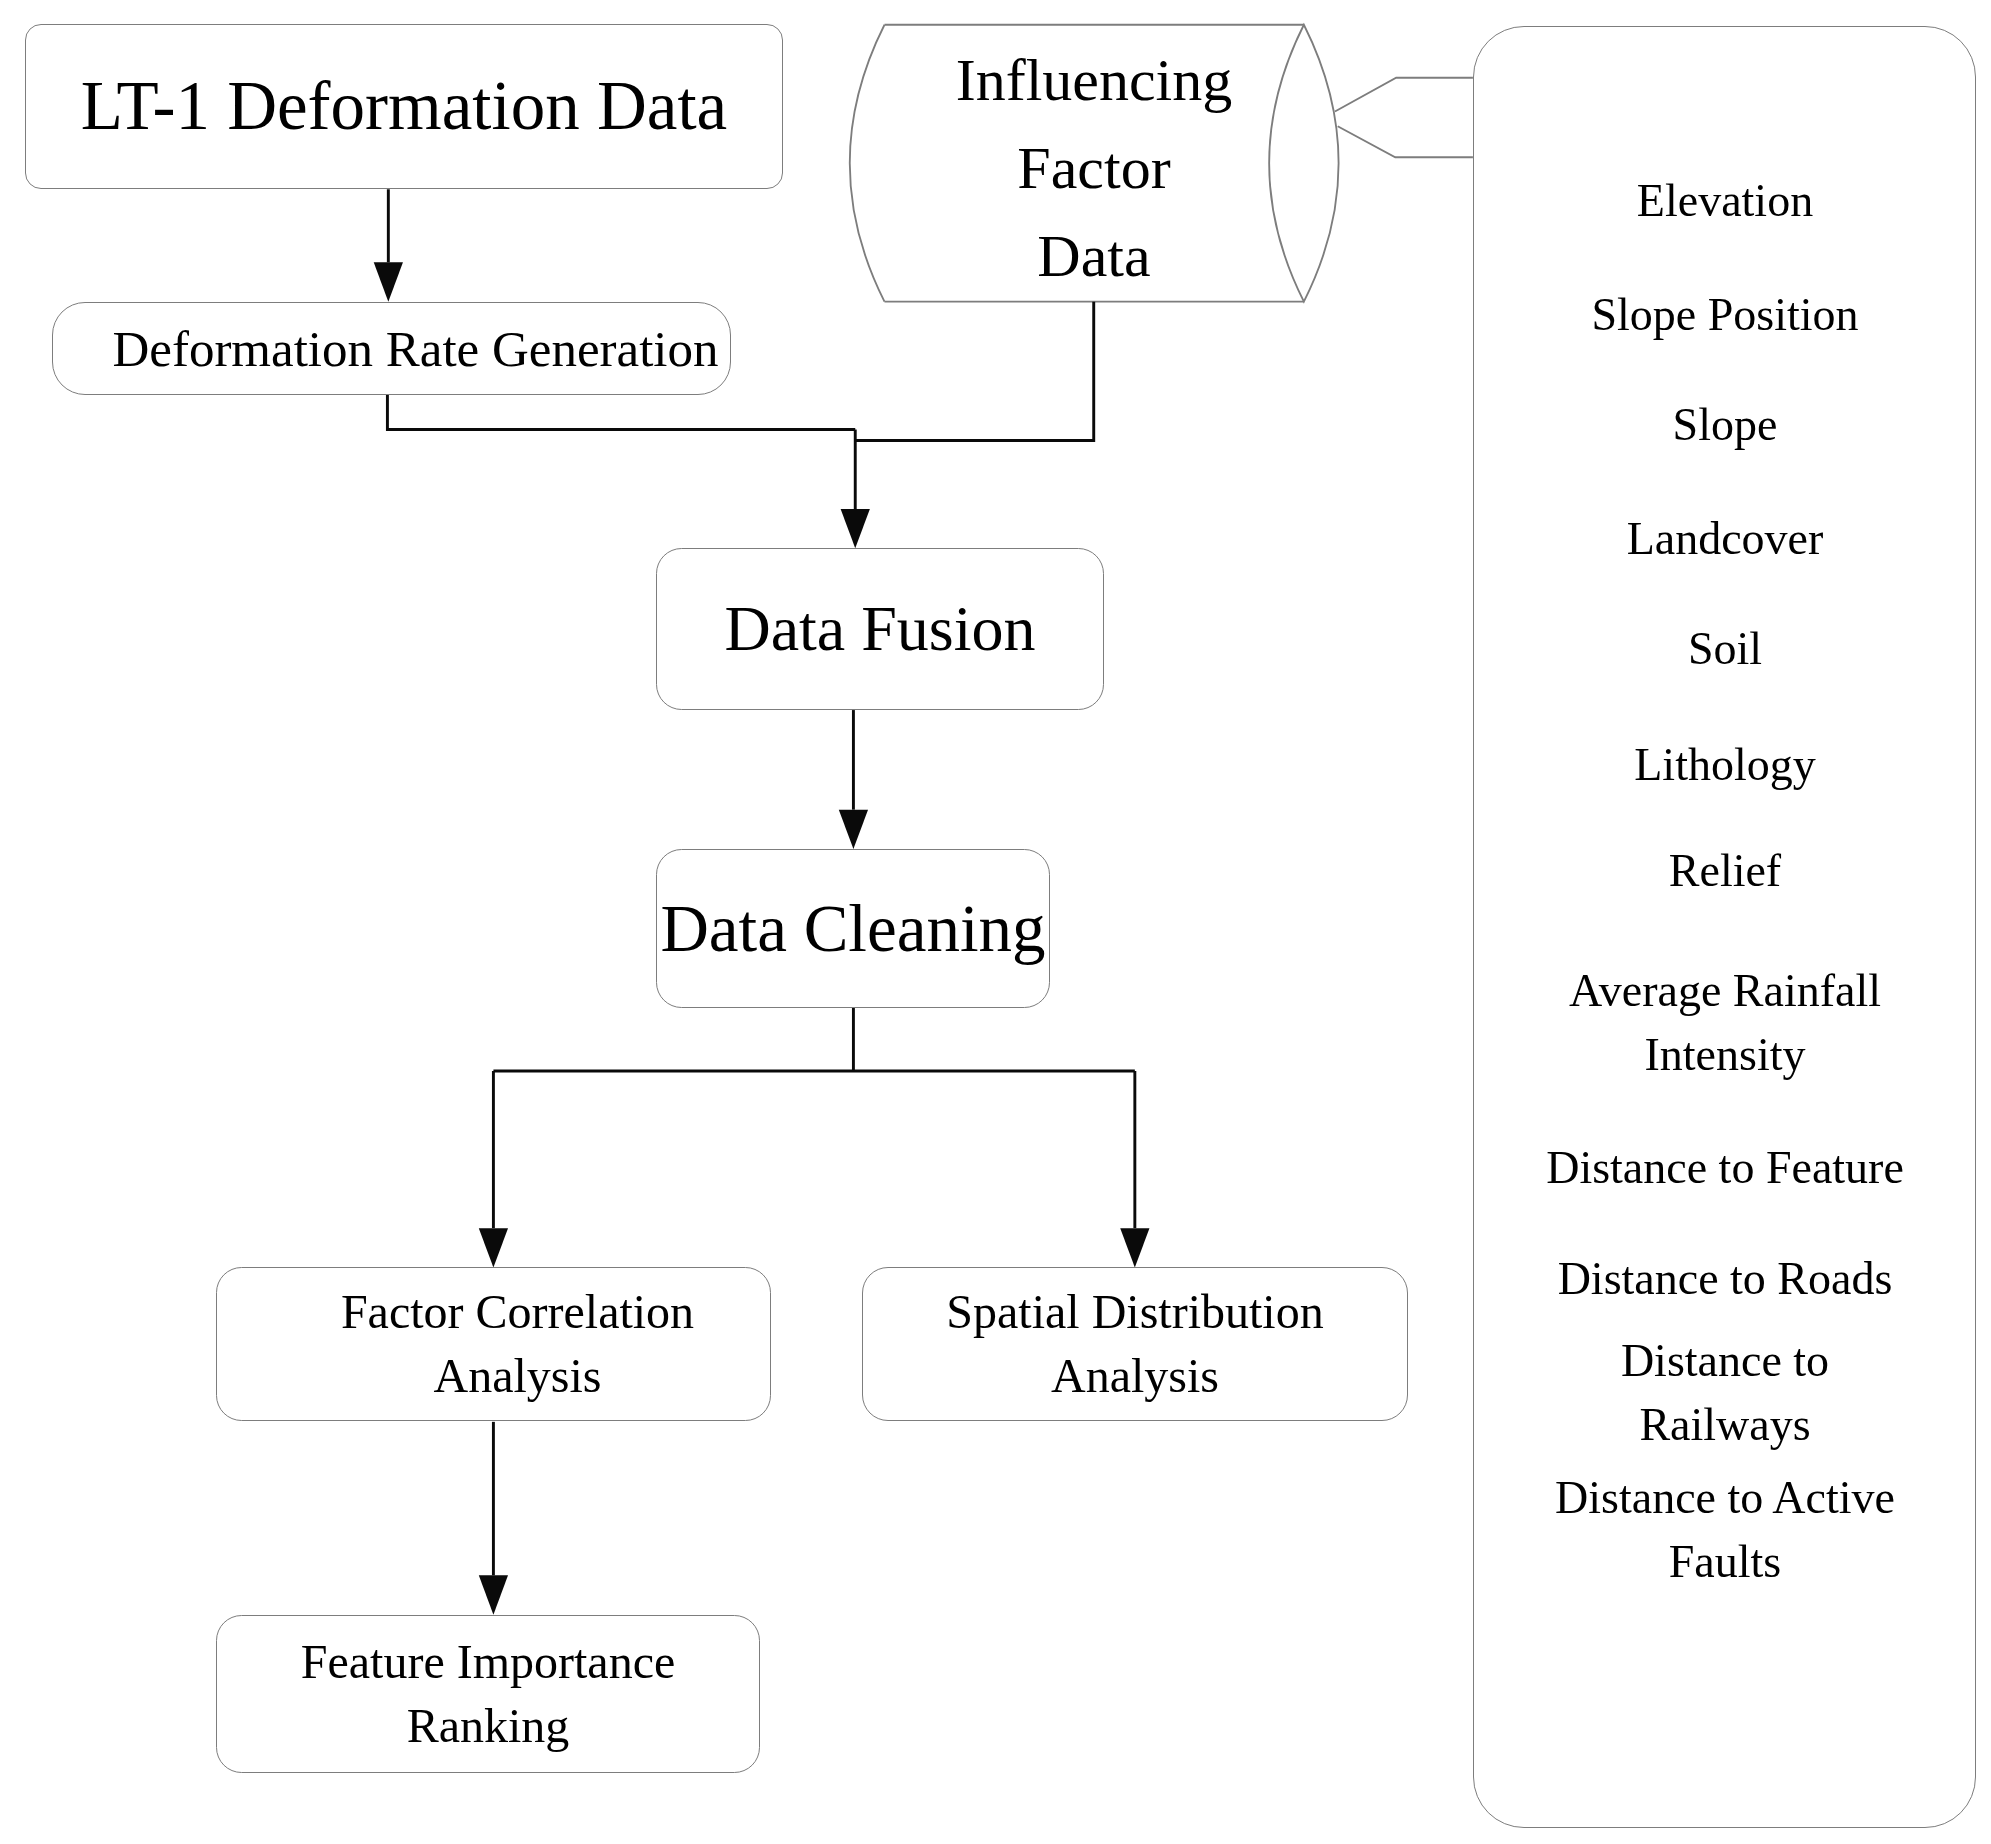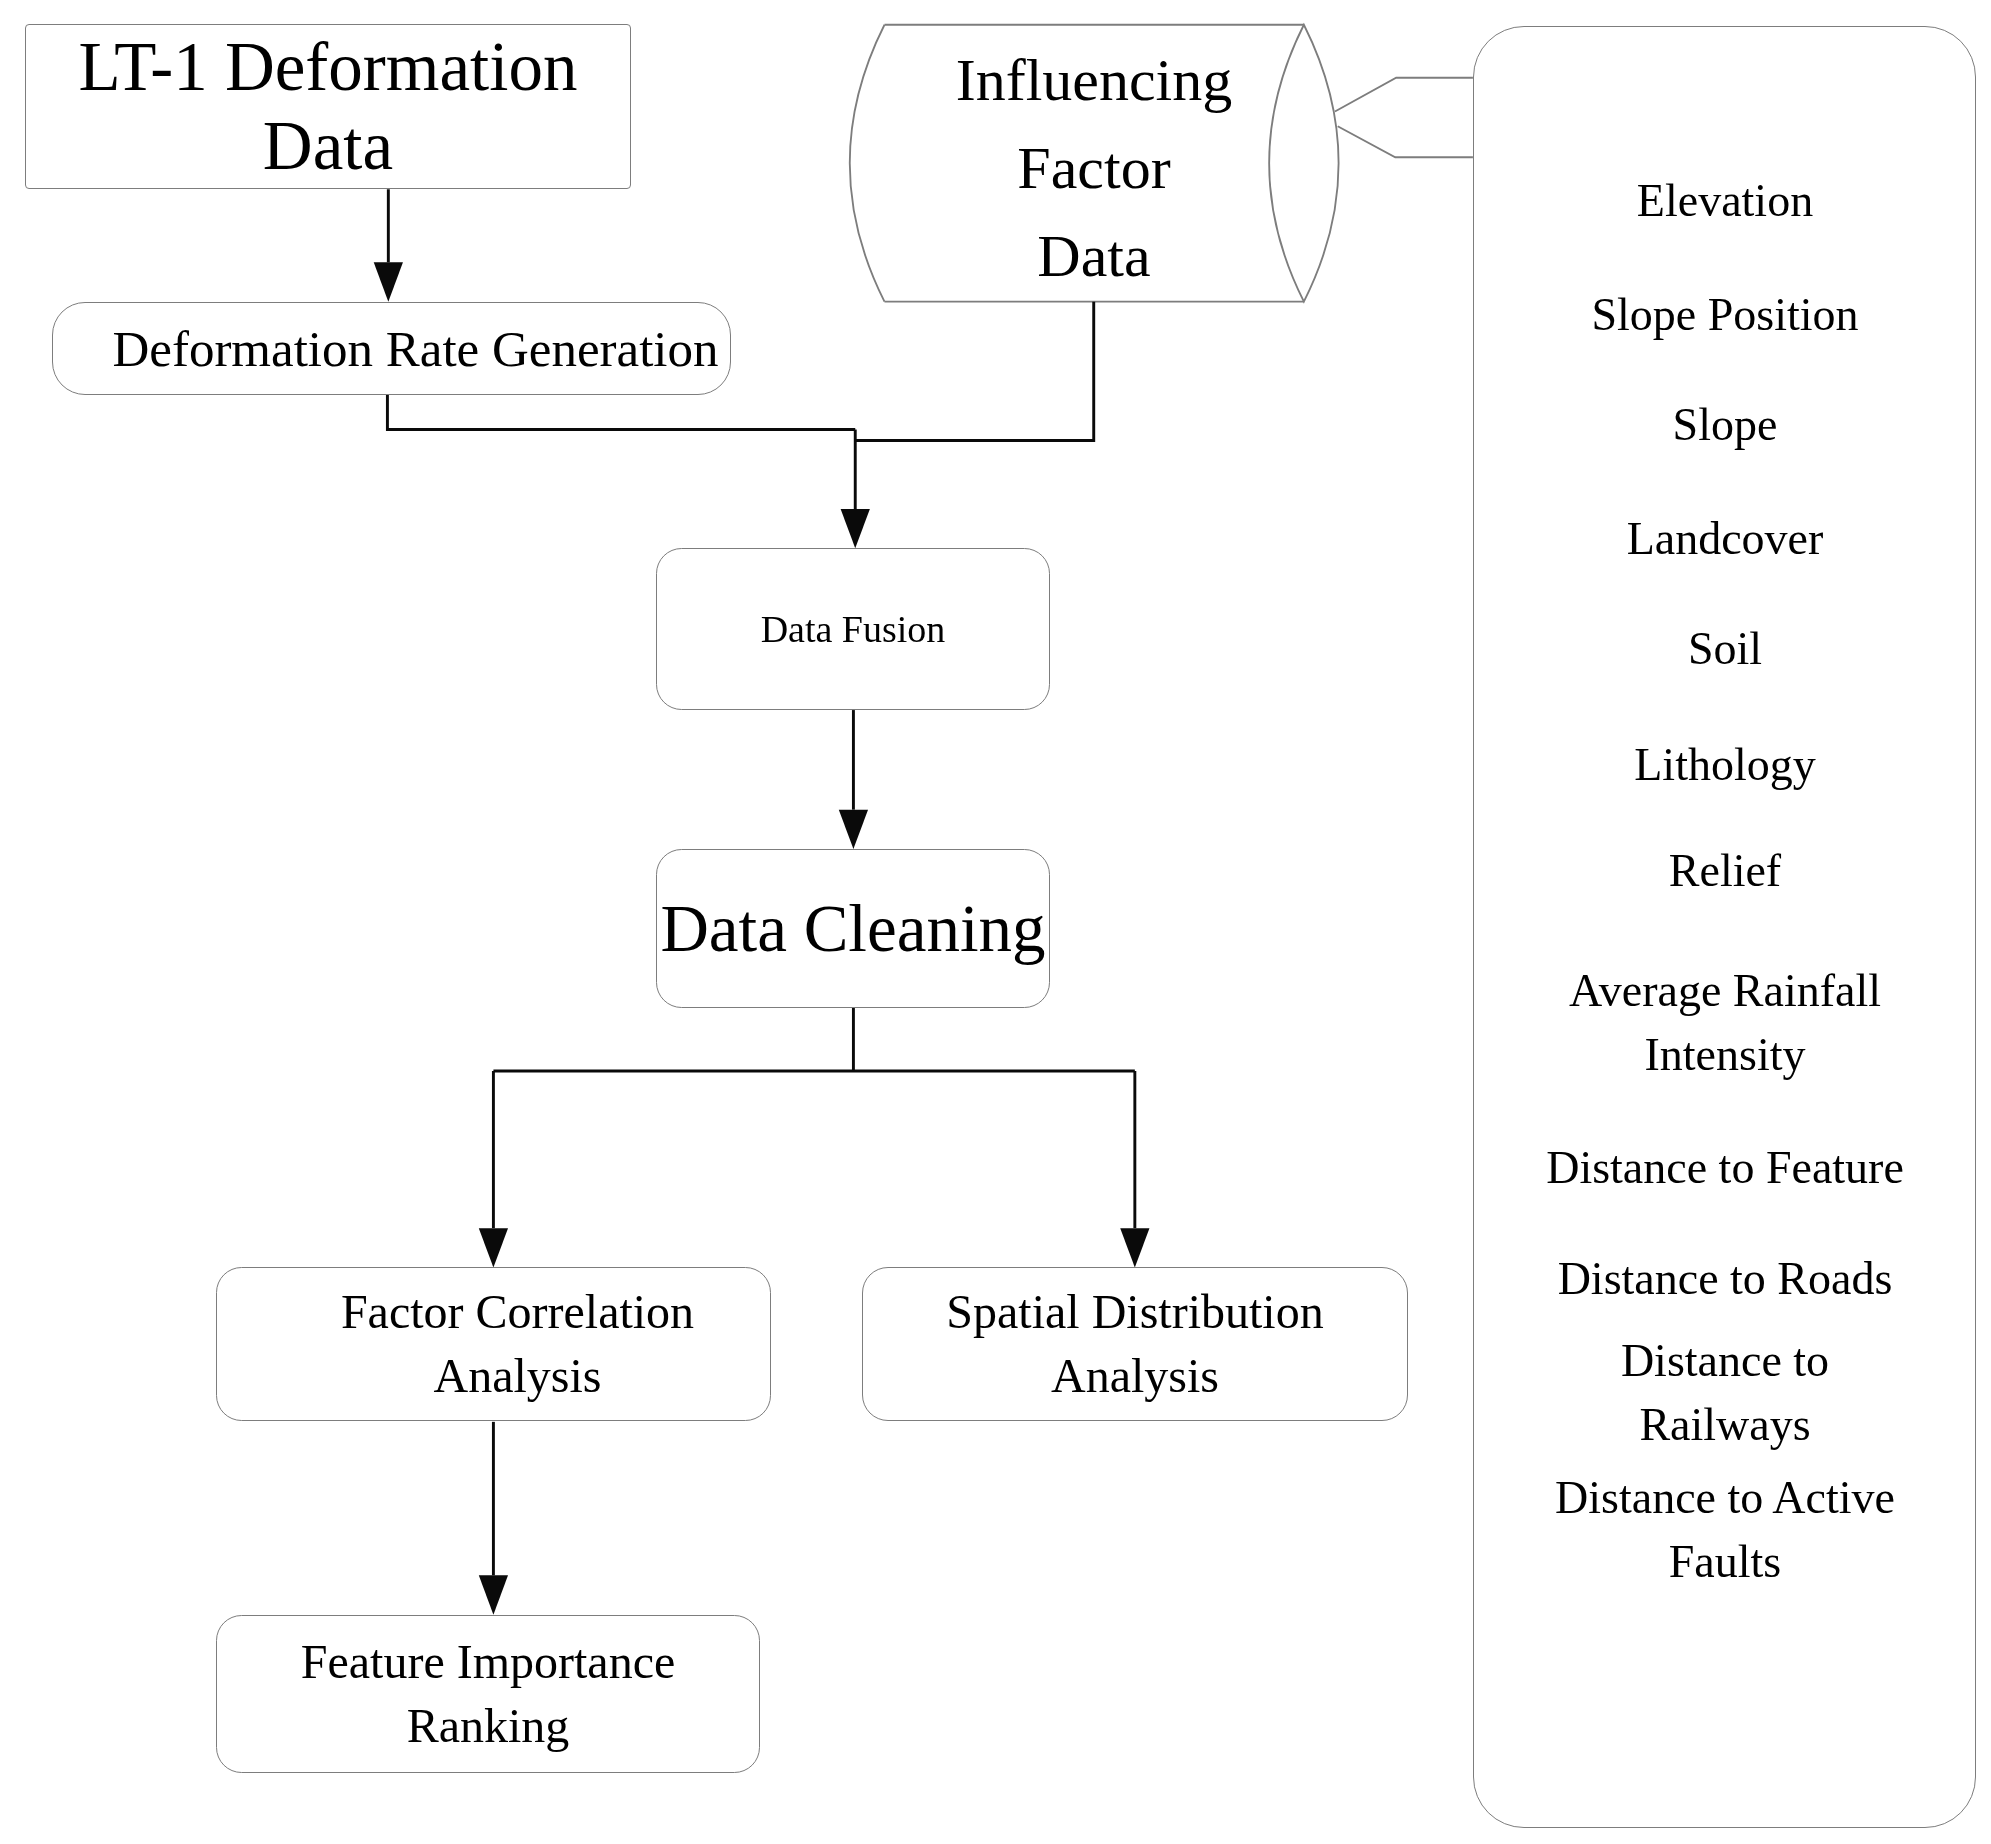--- a/index.html
+++ b/index.html
@@ -20,23 +20,23 @@
   .layer{position:absolute;left:0;top:0;width:100%;height:100%;}
   .node{
     position:absolute;
     box-sizing:border-box;
     border:1.8px solid var(--c-border);
     background:var(--c-bg);
     display:flex;align-items:center;justify-content:center;
     text-align:center;
     white-space:pre-line;
   }
-  .lt1   {left:25px;  top:24px;   width:606px; height:165px; border-radius:4px; font-size:69px;}
+  .lt1   {left:25px;  top:24px;   width:758px; height:165px; border-radius:16px; font-size:69px;}
   .drg   {left:52px;  top:302px;  width:679px; height:93px; border-radius:33px; font-size:51px;padding-left:48px;}
-  .fusion{left:656px; top:548px;  width:394px; height:162px; border-radius:25.6px; font-size:38px;}
+  .fusion{left:656px; top:548px;  width:448px; height:162px; border-radius:25.6px; font-size:64px;}
   .clean {left:656px; top:849px;  width:394px; height:159px; border-radius:25.6px; font-size:67px;}
   .fca   {left:216px; top:1267px; width:555px; height:154px; border-radius:25.6px; font-size:48px; line-height:64px;padding-left:48px;}
   .sda   {left:862px; top:1267px; width:546px; height:154px; border-radius:26px; font-size:48px; line-height:64px;}
   .fir   {left:216px; top:1615px; width:544px; height:158px; border-radius:25.6px; font-size:48px; line-height:64px;}
   .panel {left:1473px;top:25.6px;   width:503px; height:1802px;border-radius:51px;}
   .cyl-label{
     position:absolute;left:884px;top:27.4px;width:420px;height:273px;
     display:flex;align-items:flex-end;justify-content:center;text-align:center;
     font-size:60px;line-height:88px;white-space:pre-line;
   }

